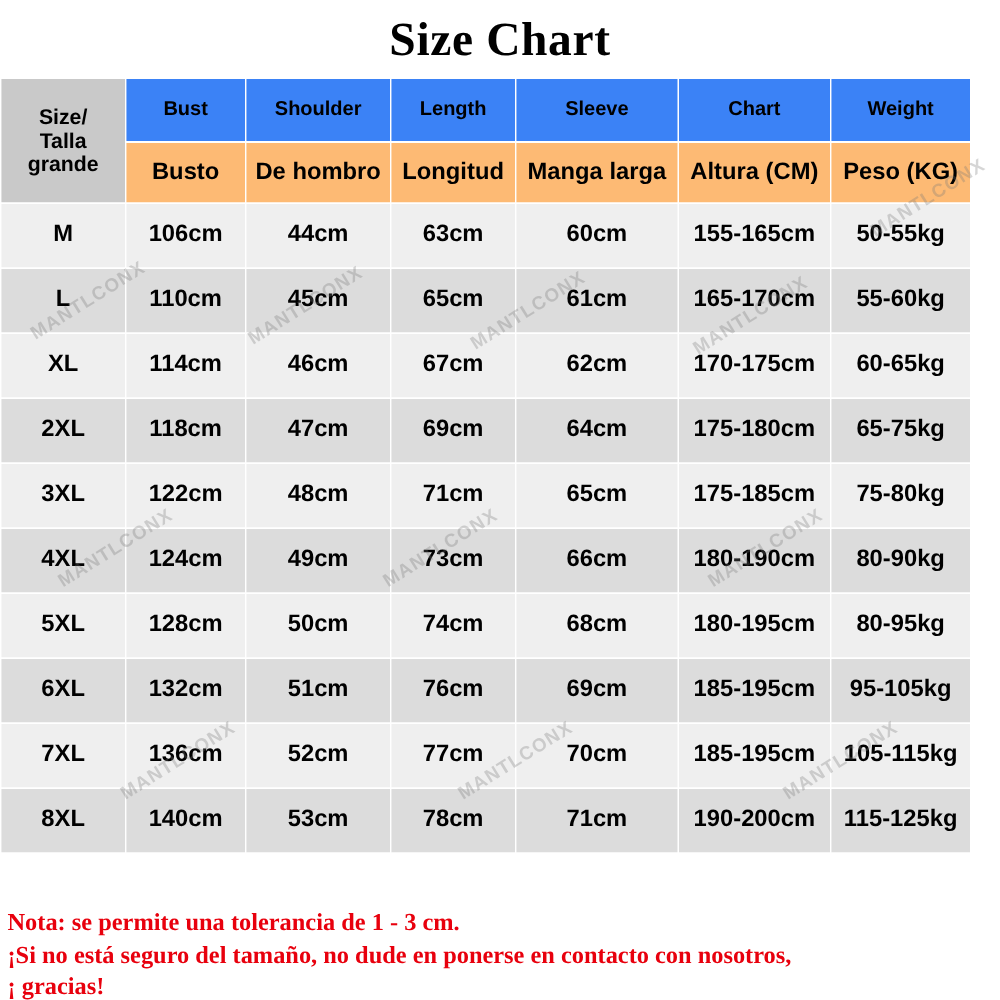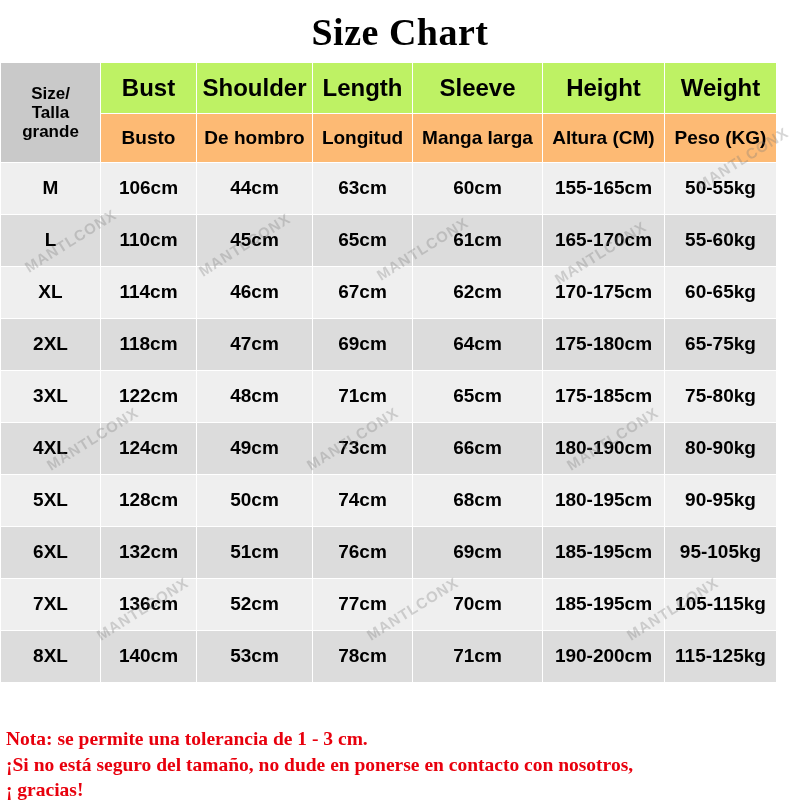--- a/index.html
+++ b/index.html
@@ -50,23 +50,23 @@
   
   col.c0 { width: 100px; }
   col.c1 { width: 96px; }
   col.c2 { width: 116px; }
   col.c3 { width: 100px; }
   col.c4 { width: 130px; }
   col.c5 { width: 122px; }
   col.c6 { width: 112px; }
 
   .hdr-en td {
-    background: #bef264;
+    background: #3b82f6;
     height: 50px;
-    font-size: 24px;
+    font-size: 16px;
   }
   .hdr-es td {
     background: #fdba74;
     height: 48px;
     font-size: 19px;
   }
   .hdr-corner {
     background: #c9c9c9 !important;
     font-size: 17px !important;
     line-height: 1.12;
@@ -125,21 +125,21 @@
       <tr class="hdr-en">
         <td class="hdr-corner" rowspan="2">
           <span>Size/</span><br>
           <span>Talla</span><br>
           <span>grande</span>
         </td>
         <td>Bust</td>
         <td>Shoulder</td>
         <td>Length</td>
         <td>Sleeve</td>
-        <td>Height</td>
+        <td>Chart</td>
         <td>Weight</td>
       </tr>
       <tr class="hdr-es">
         <td>Busto</td>
         <td>De hombro</td>
         <td>Longitud</td>
         <td>Manga larga</td>
         <td>Altura (CM)</td>
         <td>Peso (KG)</td>
       </tr>
@@ -198,21 +198,21 @@
         <td>180-190cm</td>
         <td>80-90kg</td>
       </tr>
       <tr class="body-row row-even">
         <td>5XL</td>
         <td>128cm</td>
         <td>50cm</td>
         <td>74cm</td>
         <td>68cm</td>
         <td>180-195cm</td>
-        <td>90-95kg</td>
+        <td>80-95kg</td>
       </tr>
       <tr class="body-row row-odd">
         <td>6XL</td>
         <td>132cm</td>
         <td>51cm</td>
         <td>76cm</td>
         <td>69cm</td>
         <td>185-195cm</td>
         <td>95-105kg</td>
       </tr>

